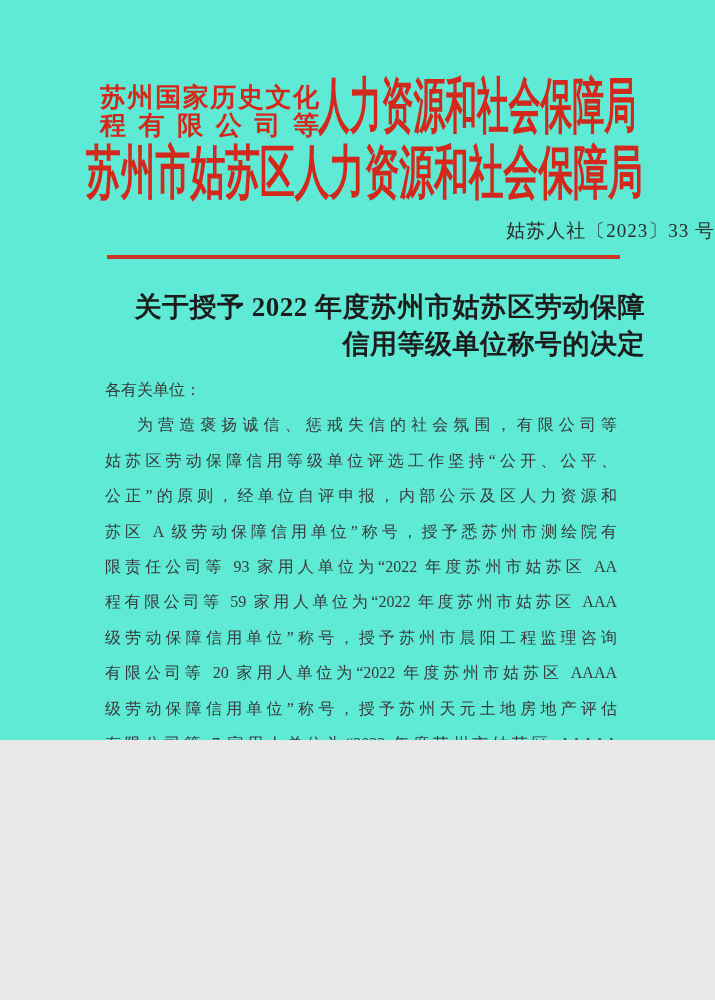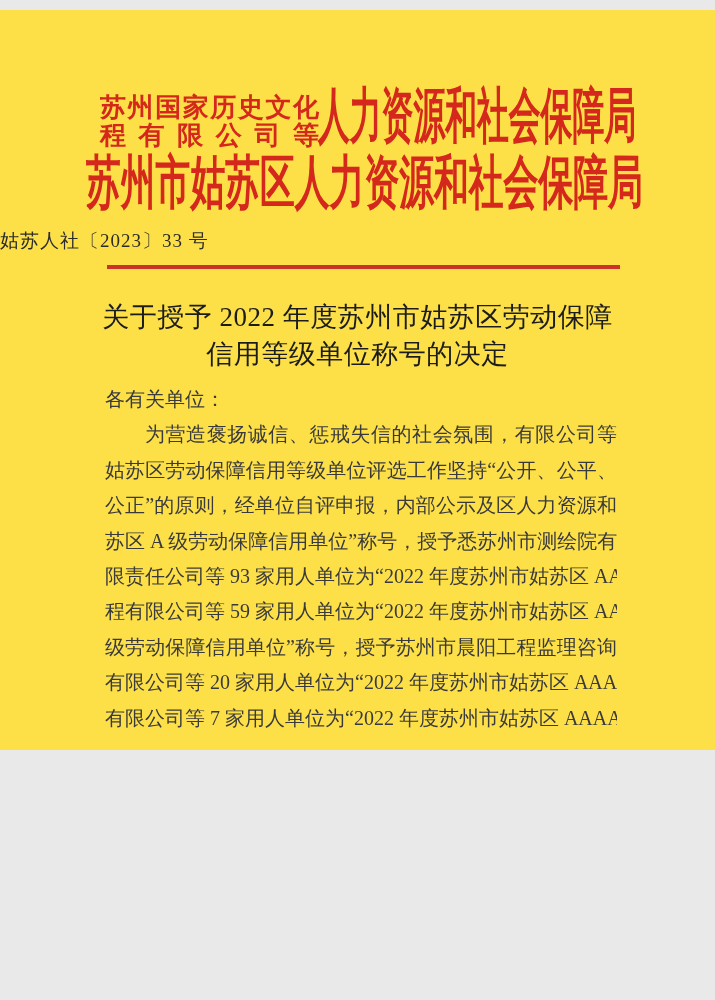--- a/index.html
+++ b/index.html
@@ -5,22 +5,22 @@
   html, body {
     margin: 0;
     padding: 0;
     background: #e9e9e9;
     font-family: "Liberation Serif", "DejaVu Serif", serif;
   }
   .page {
     position: relative;
     width: 715px;
     height: 740px;
-    margin: 10px auto;
-    background: #fde047;
+    margin: 0 auto;
+    background: #5eead4;
     overflow: hidden;
   }
 
   
   .lh-small {
     position: absolute;
     left: 100px;
     top: 84px;
     width: 219px;
     color: #d5281c;
@@ -54,21 +54,21 @@
     transform: scaleX(0.60);
     transform-origin: left top;
   }
 
   
   .doc-number {
     position: absolute;
     top: 219px;
     left: 0;
     width: 100%;
-    text-align: left;
+    text-align: right;
     font-size: 19px;
     line-height: 24px;
     color: #2c2c2c;
     letter-spacing: 1px;
   }
   .red-rule {
     position: absolute;
     top: 255px;
     left: 107px;
     width: 513px;
@@ -76,35 +76,35 @@
     background: #cd3226;
   }
 
   
   .doc-title {
     position: absolute;
     top: 289px;
     left: 70px;
     width: 575px;
     margin: 0;
-    text-align: center;
+    text-align: right;
     font-size: 27px;
-    font-weight: normal;
+    font-weight: bold;
     line-height: 37px;
     color: #1c1c1c;
     letter-spacing: 0.5px;
   }
 
   
   .body-text {
     position: absolute;
     top: 372px;
     left: 105px;
     width: 512px;
-    font-size: 20px;
+    font-size: 16px;
     color: #3a3a3c;
   }
   .body-text .line {
     height: 35.4px;
     line-height: 35.4px;
     text-align: justify;
     text-align-last: justify;
     overflow: hidden;
     white-space: nowrap;
   }
@@ -152,18 +152,19 @@
   <div class="body-text">
     <div class="line salutation">各有关单位：</div>
     <div class="line indent">为营造褒扬诚信、惩戒失信的社会氛围，有限公司等</div>
     <div class="line">姑苏区劳动保障信用等级单位评选工作坚持“公开、公平、</div>
     <div class="line">公正”的原则，经单位自评申报，内部公示及区人力资源和</div>
     <div class="line">苏区 A 级劳动保障信用单位”称号，授予悉苏州市测绘院有</div>
     <div class="line">限责任公司等 93 家用人单位为“2022 年度苏州市姑苏区 AA</div>
     <div class="line">程有限公司等 59 家用人单位为“2022 年度苏州市姑苏区 AAA</div>
     <div class="line">级劳动保障信用单位”称号，授予苏州市晨阳工程监理咨询</div>
     <div class="line">有限公司等 20 家用人单位为“2022 年度苏州市姑苏区 AAAA</div>
+    <div class="line">级劳动保障信用单位”称号，授予苏州天元土地房地产评估</div>
     <div class="line">有限公司等 7 家用人单位为“2022 年度苏州市姑苏区 AAAAA</div>
   </div>
 
   <footer class="page-number">- 1 -</footer>
 
 </div>
 
 </body></html>

